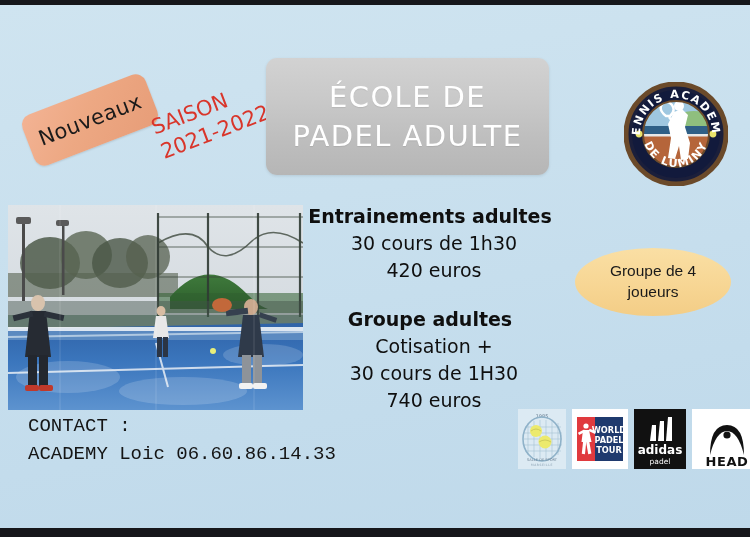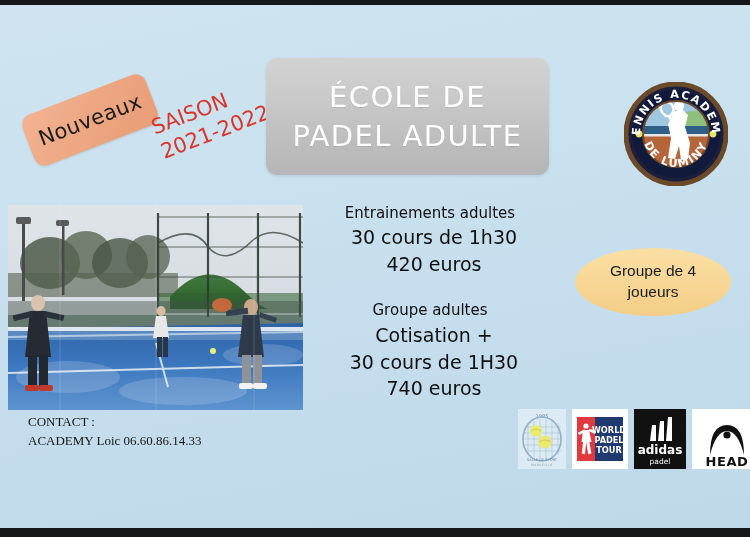--- a/index.html
+++ b/index.html
@@ -127,39 +127,39 @@
     background: #3a6ea8;
   }
   #court-photo svg { display: block; }
 
   
   #contact-block {
     position: absolute;
     left: 28px;
     top: 408px;
     color: #141414;
-    font-family: Liberation Serif, serif;
-    font-size: 13px;
+    font-family: Liberation Mono, monospace;
+    font-size: 19px;
     line-height: 1.45;
     white-space: nowrap;
   }
 
   
   #offer-block {
     position: absolute;
     left: 300px;
     top: 198px;
     width: 260px;
     text-align: center;
     color: #0f0f0f;
     font-family: "DejaVu Sans", sans-serif;
   }
   .offer-heading {
-    font-size: 15px;
-    font-weight: normal;
+    font-size: 19px;
+    font-weight: bold;
     line-height: 1.42;
     white-space: nowrap;
   }
   .offer-line {
     font-size: 19px;
     line-height: 1.42;
     white-space: nowrap;
     padding-left: 8px;
   }
   .offer-gap { height: 22px; }

